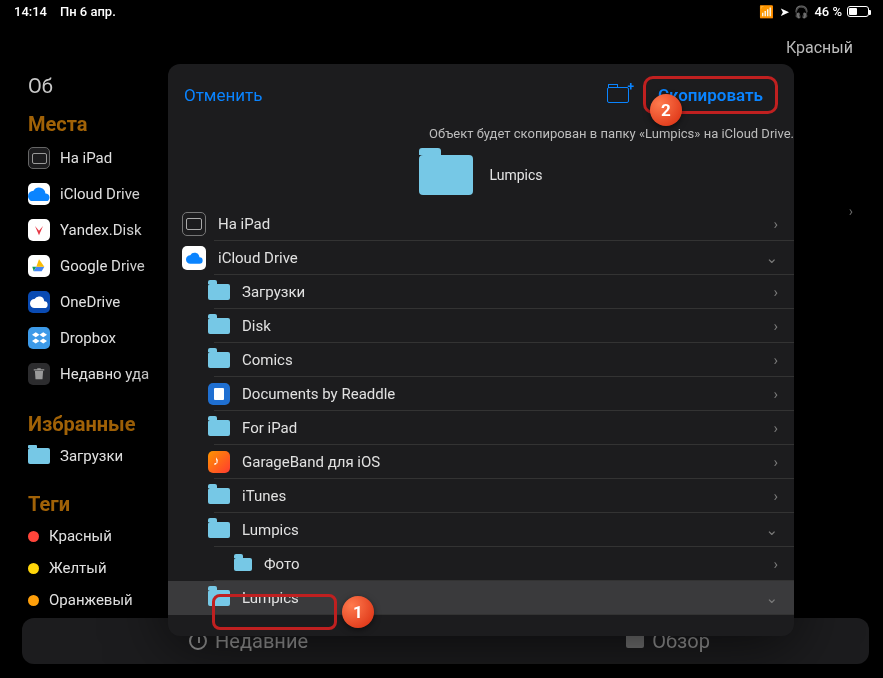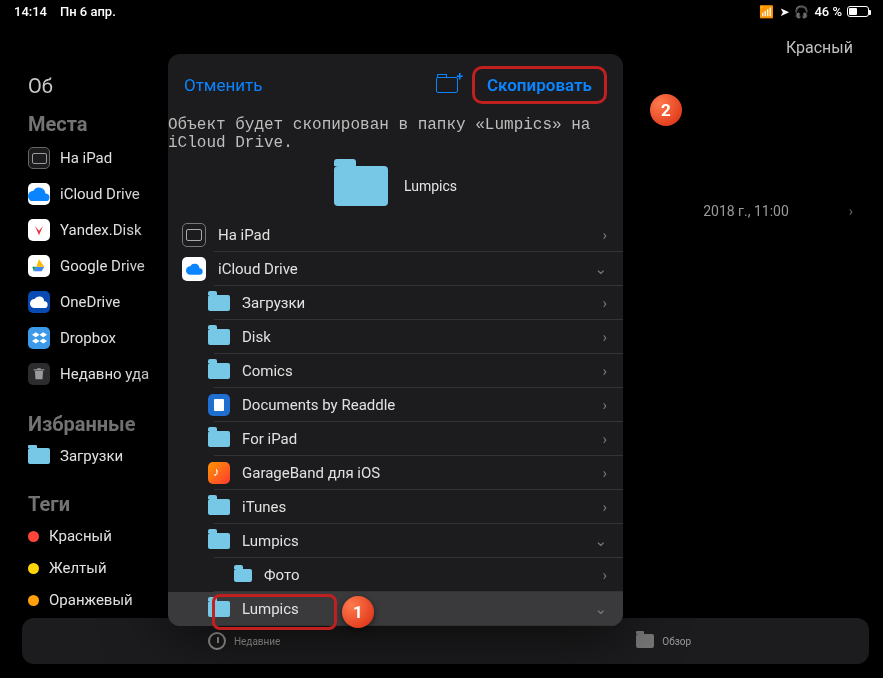--- a/index.html
+++ b/index.html
@@ -10,58 +10,58 @@
   .status-right { display:flex; align-items:center; gap:5px; }
   .status-right .sym { font-size:12px; }
   .battery { width:22px; height:11px; border:1px solid #fff; border-radius:3px; position:relative; display:inline-block; }
   .battery::after { content:""; position:absolute; right:-3px; top:3px; width:2px; height:5px; background:#fff; border-radius:0 1px 1px 0; }
   .battery .fill { position:absolute; left:1px; top:1px; bottom:1px; width:42%; background:#fff; border-radius:1px; }
 
   
   .bg-layer { position:absolute; top:26px; left:0; right:0; bottom:0; display:flex; }
   .sidebar { width:290px; padding:40px 0 0 0; }
   .sidebar .truncated { color:#c9c9c9; font-size:20px; padding:8px 28px; }
-  .sb-title { font-size:20px; font-weight:700; color:#737373; padding:6px 28px 4px; }
+  .sb-title { font-size:20px; font-weight:700; color:#a16207; padding:6px 28px 4px; }
   .sb-item { display:flex; align-items:center; gap:10px; padding:7px 14px 7px 28px; color:#e1e1e1; }
   .sb-icon { width:22px; height:22px; border-radius:5px; display:flex; align-items:center; justify-content:center; flex-shrink:0; }
   .icon-ipad { background:#1c1c1e; border:1px solid #666; }
   .icon-ipad::after { content:""; width:13px; height:9px; border:1px solid #999; border-radius:2px; display:block; }
   .icon-cloud { background:#fff; color:#0a84ff; }
   .icon-yandex { background:#fff; }
   .icon-gdrive { background:#fff; }
   .icon-onedrive { background:#094ab2; }
   .icon-dropbox { background:#3d9ae8; }
   .icon-trash { background:#2c2c2e; }
   .folder-sm { width:22px; height:16px; background:#76c8e6; border-radius:2px; position:relative; }
   .folder-sm::before { content:""; position:absolute; top:-3px; left:0; width:9px; height:3px; background:#76c8e6; border-radius:1px 1px 0 0; }
   .dot { width:11px; height:11px; border-radius:50%; }
   .dot.red{background:#ff453a;} .dot.orange{background:#ff9f0a;} .dot.yellow{background:#ffd60a;}
 
   .content-area { flex:1; position:relative; }
   .top-select { position:absolute; top:12px; right:30px; color:#c0c0c0; font-size:16px; }
   .file-meta { position:absolute; top:177px; right:30px; color:#9a9a9a; font-size:14px; }
   .file-meta .chev { margin-left:60px; color:#6a6a6a; }
 
-  .bottom-bar { position:absolute; left:22px; right:14px; bottom:14px; height:46px; background:#1c1c1e; border-radius:12px; display:flex; align-items:center; justify-content:space-around; color:#9a9a9a; font-size:10px;padding-left:8px; }
+  .bottom-bar { position:absolute; left:22px; right:14px; bottom:14px; height:46px; background:#1c1c1e; border-radius:12px; display:flex; align-items:center; justify-content:space-around; color:#9a9a9a; font-size:20px;padding-left:8px; }
   .bottom-bar .tab { display:flex; align-items:center; gap:8px; }
   .clock-ic { width:18px; height:18px; border:2px solid #9a9a9a; border-radius:50%; position:relative; }
   .clock-ic::after{ content:""; position:absolute; left:7px; top:3px; width:2px; height:6px; background:#9a9a9a; }
   .browse-ic { width:18px; height:14px; background:#777; border-radius:2px; position:relative; }
   .browse-ic::before { content:""; position:absolute; top:-3px; left:0; width:8px; height:3px; background:#777; border-radius:1px 1px 0 0; }
 
   
-  .modal { position:absolute; top:54px; left:168px; width:455px; height:572px; background:#1c1c1e; border-radius:12px; box-shadow:0 10px 60px rgba(0,0,0,.6); overflow:hidden; }
+  .modal { position:absolute; top:64px; left:168px; width:626px; height:572px; background:#1c1c1e; border-radius:12px; box-shadow:0 10px 60px rgba(0,0,0,.6); overflow:hidden; }
   .modal-header { display:flex; justify-content:space-between; align-items:center; padding:12px 16px 8px; }
   .cancel-btn { color:#0a84ff; font-size:17px; }
   .header-right { display:flex; align-items:center; gap:14px; }
   .newfolder-ic { width:22px; height:16px; border:1.5px solid #0a84ff; border-radius:2px; position:relative; }
   .newfolder-ic::before { content:""; position:absolute; top:-4px; left:0; width:8px; height:3px; border:1.5px solid #0a84ff; border-bottom:none; border-radius:1px 1px 0 0; }
   .newfolder-ic::after { content:"+"; position:absolute; right:-6px; top:-8px; color:#0a84ff; font-size:12px; font-weight:700; }
   .copy-btn { color:#0a84ff; font-size:17px; font-weight:600; padding:6px 12px; border:3px solid #c02020; border-radius:10px;text-align:center; }
-  .modal-sub { text-align:left; color:#bdbdbd; font-size:16px; padding:4px 0 10px;font-family:Liberation Mono, monospace; }
+  .modal-sub { text-align:right; color:#bdbdbd; font-size:13px; padding:4px 0 10px; }
   .dest-folder { display:flex; flex-direction:column; align-items:center; margin:4px 0 12px; }
   .big-folder { width:54px; height:40px; background:#76c8e6; border-radius:4px; position:relative; }
   .big-folder::before { content:""; position:absolute; top:-7px; left:0; width:22px; height:7px; background:#76c8e6; border-radius:3px 3px 0 0; }
   .dest-label { color:#e5e5e5; font-size:14px; margin-left:12px; }
   .dest-row { display:flex; align-items:center; gap:4px; }
 
   .tree { overflow:auto; }
   .row { display:flex; align-items:center; height:34px; padding-right:16px; color:#e1e1e1; position:relative; }
   .row .lbl { margin-left:12px; flex:1; font-size:15px; }
   .row .chev { color:#7a7a7a; font-size:15px; }

